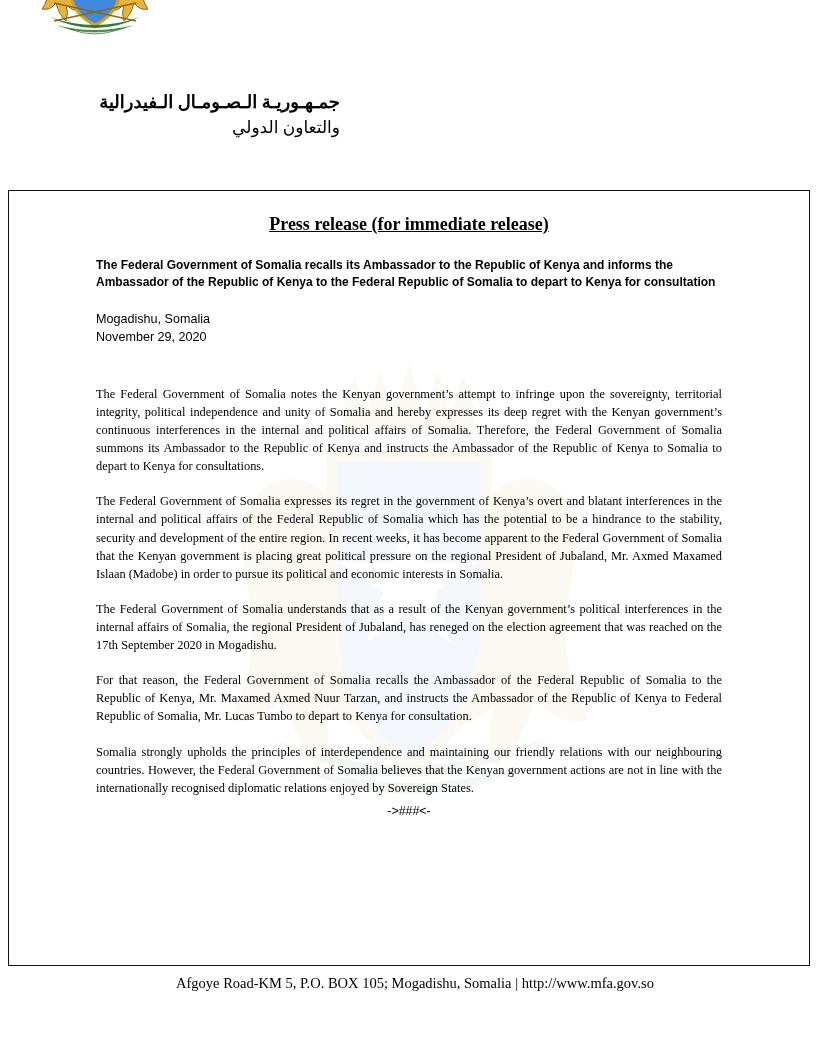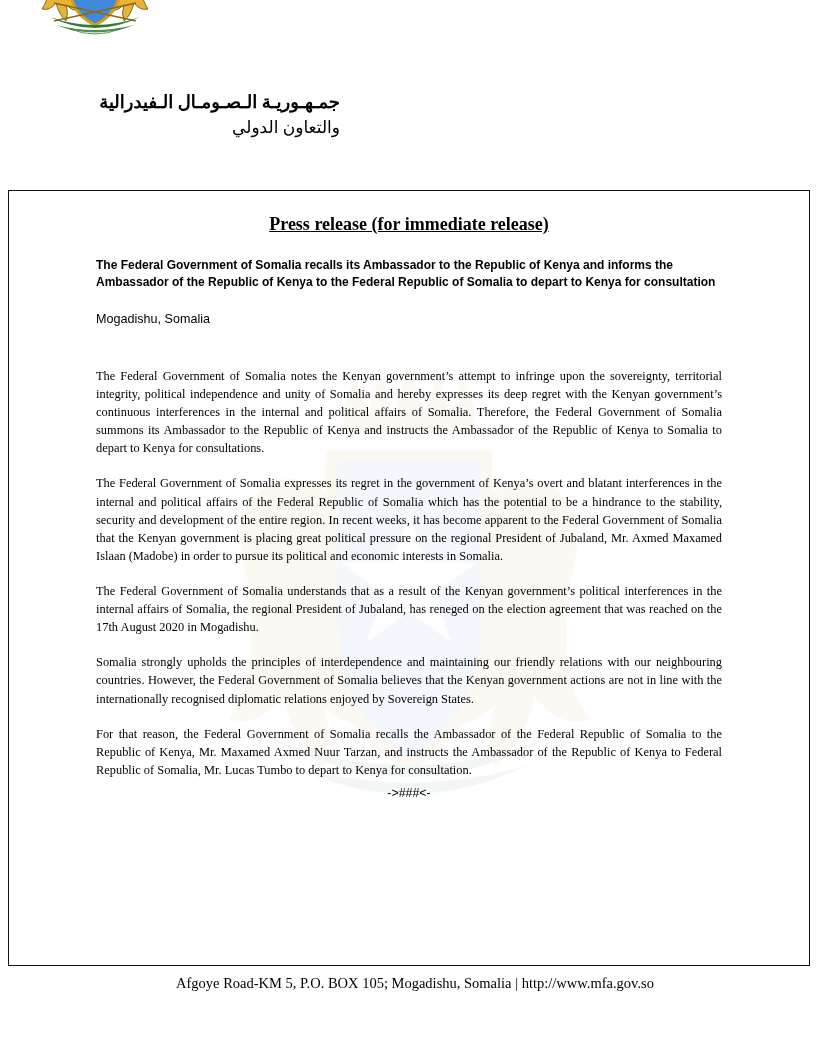--- a/index.html
+++ b/index.html
@@ -263,27 +263,28 @@
   </div>
 
   <div class="content">
     <div class="content-inner">
       <div class="press-title">Press release (for immediate release)</div>
 
       <div class="headline">The Federal Government of Somalia recalls its Ambassador to the Republic of Kenya and informs the Ambassador of the Republic of Kenya to the Federal Republic of Somalia to depart to Kenya for consultation</div>
 
       <div class="dateline">
         <div>Mogadishu, Somalia</div>
+        <div>November 29, 2020</div>
       </div>
 
       <p class="para">The Federal Government of Somalia notes the Kenyan government’s attempt to infringe upon the sovereignty, territorial integrity, political independence and unity of Somalia and hereby expresses its deep regret with the Kenyan government’s continuous interferences in the internal and political affairs of Somalia. Therefore, the Federal Government of Somalia summons its Ambassador to the Republic of Kenya and instructs the Ambassador of the Republic of Kenya to Somalia to depart to Kenya for consultations.</p>
       <p class="para">The Federal Government of Somalia expresses its regret in the government of Kenya’s overt and blatant interferences in the internal and political affairs of the Federal Republic of Somalia which has the potential to be a hindrance to the stability, security and development of the entire region. In recent weeks, it has become apparent to the Federal Government of Somalia that the Kenyan government is placing great political pressure on the regional President of Jubaland, Mr. Axmed Maxamed Islaan (Madobe) in order to pursue its political and economic interests in Somalia.</p>
-      <p class="para">The Federal Government of Somalia understands that as a result of the Kenyan government’s political interferences in the internal affairs of Somalia, the regional President of Jubaland, has reneged on the election agreement that was reached on the 17th August 2020 in Mogadishu.</p>
+      <p class="para">The Federal Government of Somalia understands that as a result of the Kenyan government’s political interferences in the internal affairs of Somalia, the regional President of Jubaland, has reneged on the election agreement that was reached on the 17th September 2020 in Mogadishu.</p>
+      <p class="para">For that reason, the Federal Government of Somalia recalls the Ambassador of the Federal Republic of Somalia to the Republic of Kenya, Mr. Maxamed Axmed Nuur Tarzan, and instructs the Ambassador of the Republic of Kenya to Federal Republic of Somalia, Mr. Lucas Tumbo to depart to Kenya for consultation.</p>
       <p class="para">Somalia strongly upholds the principles of interdependence and maintaining our friendly relations with our neighbouring countries. However, the Federal Government of Somalia believes that the Kenyan government actions are not in line with the internationally recognised diplomatic relations enjoyed by Sovereign States.</p>
-      <p class="para">For that reason, the Federal Government of Somalia recalls the Ambassador of the Federal Republic of Somalia to the Republic of Kenya, Mr. Maxamed Axmed Nuur Tarzan, and instructs the Ambassador of the Republic of Kenya to Federal Republic of Somalia, Mr. Lucas Tumbo to depart to Kenya for consultation.</p>
 
       <div class="endmark">-&gt;###&lt;-</div>
     </div>
   </div>
 
   <div class="footer">Afgoye Road-KM 5, P.O. BOX 105; Mogadishu, Somalia | http://www.mfa.gov.so</div>
 
 </div>
 
 </body></html>

